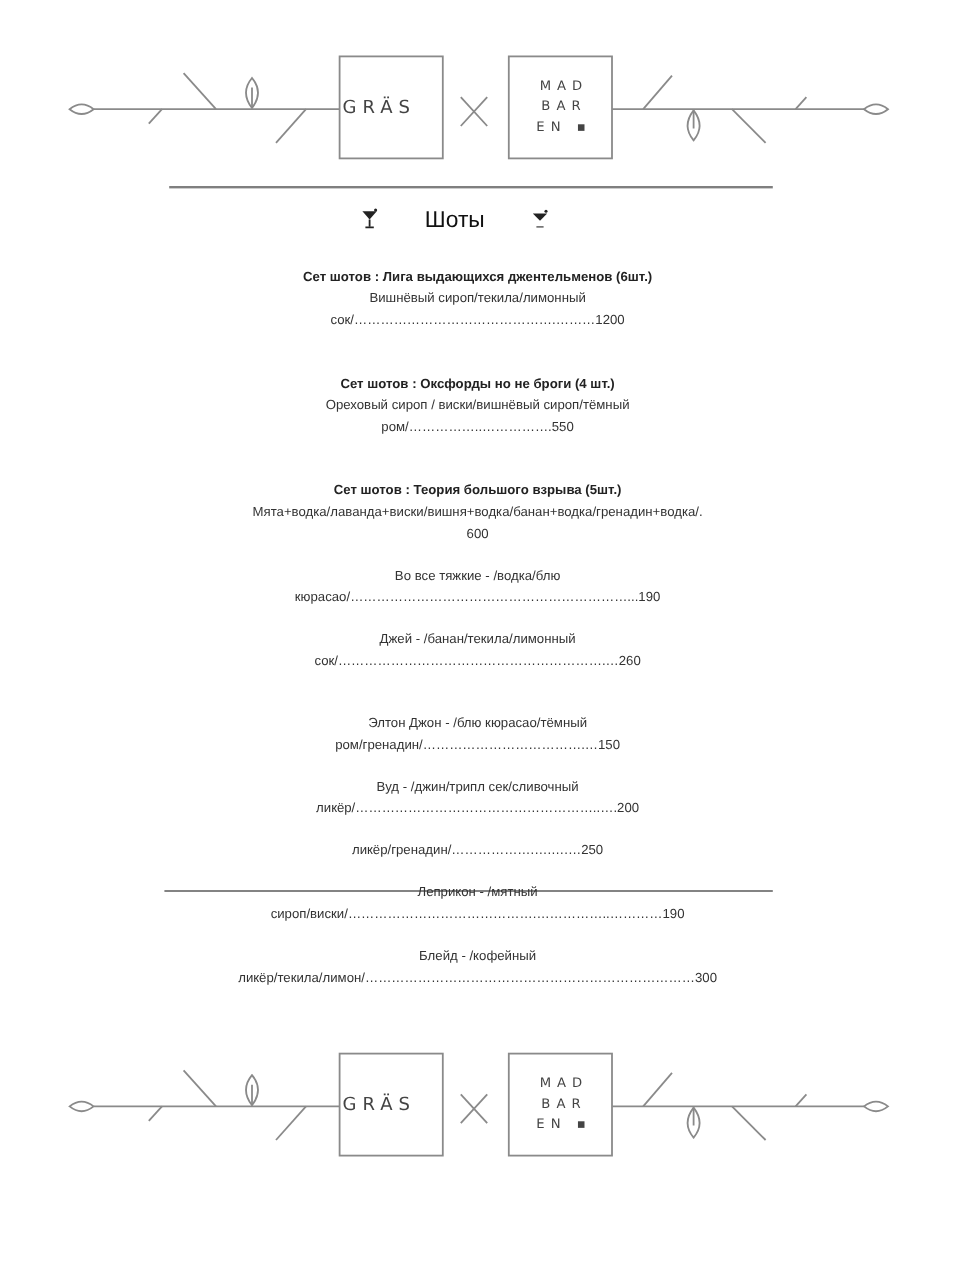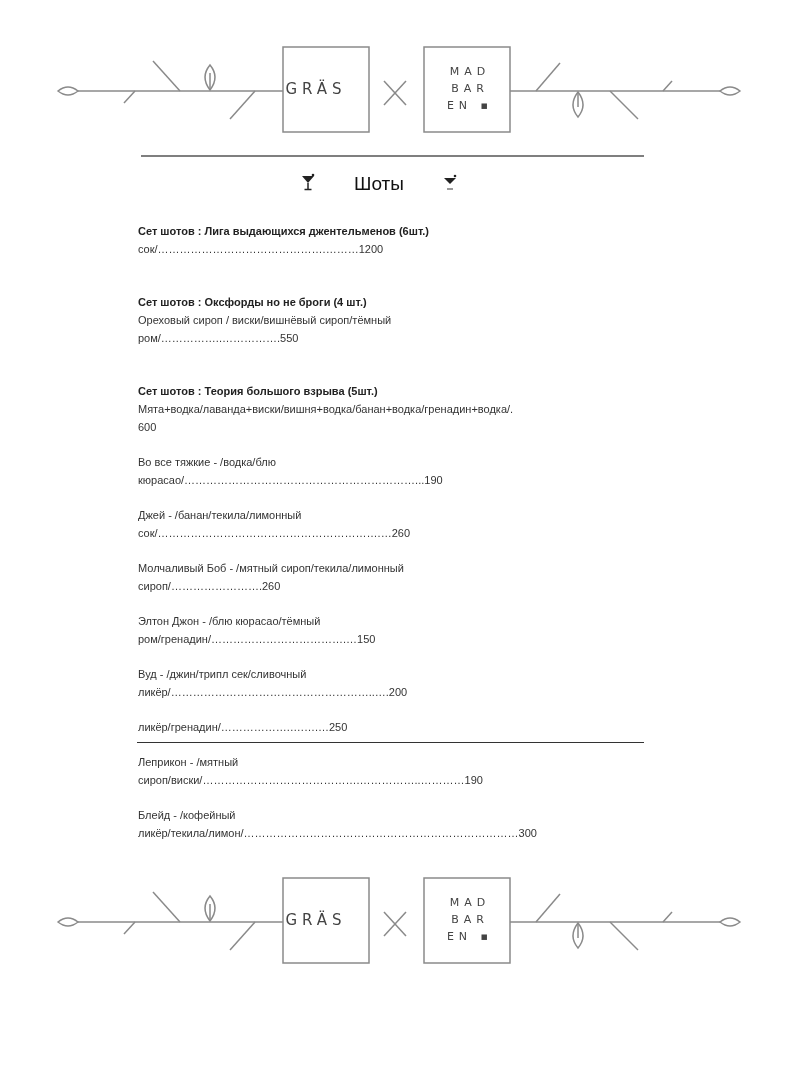--- a/index.html
+++ b/index.html
@@ -32,21 +32,21 @@
       position: absolute; top: 172px; left: 0; width: 636px; height: 28px;
     }
     .title-text {
       position: absolute; left: 354px; top: 1px; font-size: 19px; color: #111;
     }
     .cocktail { position: absolute; top: 1px; }
     .cocktail-left { left: 301px; }
     .cocktail-right { left: 443px; }
     .menu {
       position: absolute; left: 138px; top: 222px; width: 520px; height: 650px;
-      overflow: hidden; font-size: 11px; line-height: 18px; color: #333;
+      overflow: hidden; font-size: 11px; line-height: 18px; color: #333; text-align: center;
     }
     .item { margin: 0; }
     .item .name { font-weight: bold; color: #222; display: block; }
     .item .line { display: block; white-space: nowrap; }
     .gap-set { height: 35px; }
     .gap { height: 17px; }
   </style>
 </head>
 <body>
 
@@ -103,20 +103,21 @@
       <path d="M1 5 L13 5 L7 11 Z" fill="#222"></path>
       <circle cx="12" cy="3" r="1.3" fill="#222"></circle>
       <line x1="4" y1="16" x2="10" y2="16" stroke="#777" stroke-width="1.5"></line>
     </svg>
   </span>
 </div>
 
 <div class="menu">
   <div class="item">
     <span class="name">Сет шотов : Лига выдающихся джентельменов (6шт.)</span>
+    <span class="line">Вишнёвый сироп/текила/лимонный</span>
     <span class="line">сок/……………………………………….………1200</span>
   </div>
   <div class="gap-set"></div>
   <div class="item">
     <span class="name">Сет шотов : Оксфорды но не броги (4 шт.)</span>
     <span class="line">Ореховый сироп / виски/вишнёвый сироп/тёмный</span>
     <span class="line">ром/……………..…………….550</span>
   </div>
   <div class="gap-set"></div>
   <div class="item">
@@ -128,24 +129,20 @@
   <div class="item">
     <span class="line">Во все тяжкие - /водка/блю</span>
     <span class="line">кюрасао/………………………………………………………...190</span>
   </div>
   <div class="gap"></div>
   <div class="item">
     <span class="line">Джей - /банан/текила/лимонный</span>
     <span class="line">сок/…………………………………………………….…260</span>
   </div>
   <div class="gap"></div>
-  <div class="item">
-    <span class="line">Молчаливый Боб - /мятный сироп/текила/лимонный</span>
-    <span class="line">сироп/…………………….260</span>
-  </div>
   <div class="gap"></div>
   <div class="item">
     <span class="line">Элтон Джон - /блю кюрасао/тёмный</span>
     <span class="line">ром/гренадин/……………………………….…150</span>
   </div>
   <div class="gap"></div>
   <div class="item">
     <span class="line">Вуд - /джин/трипл сек/сливочный</span>
     <span class="line">ликёр/………………………………………………..….200</span>
   </div>

